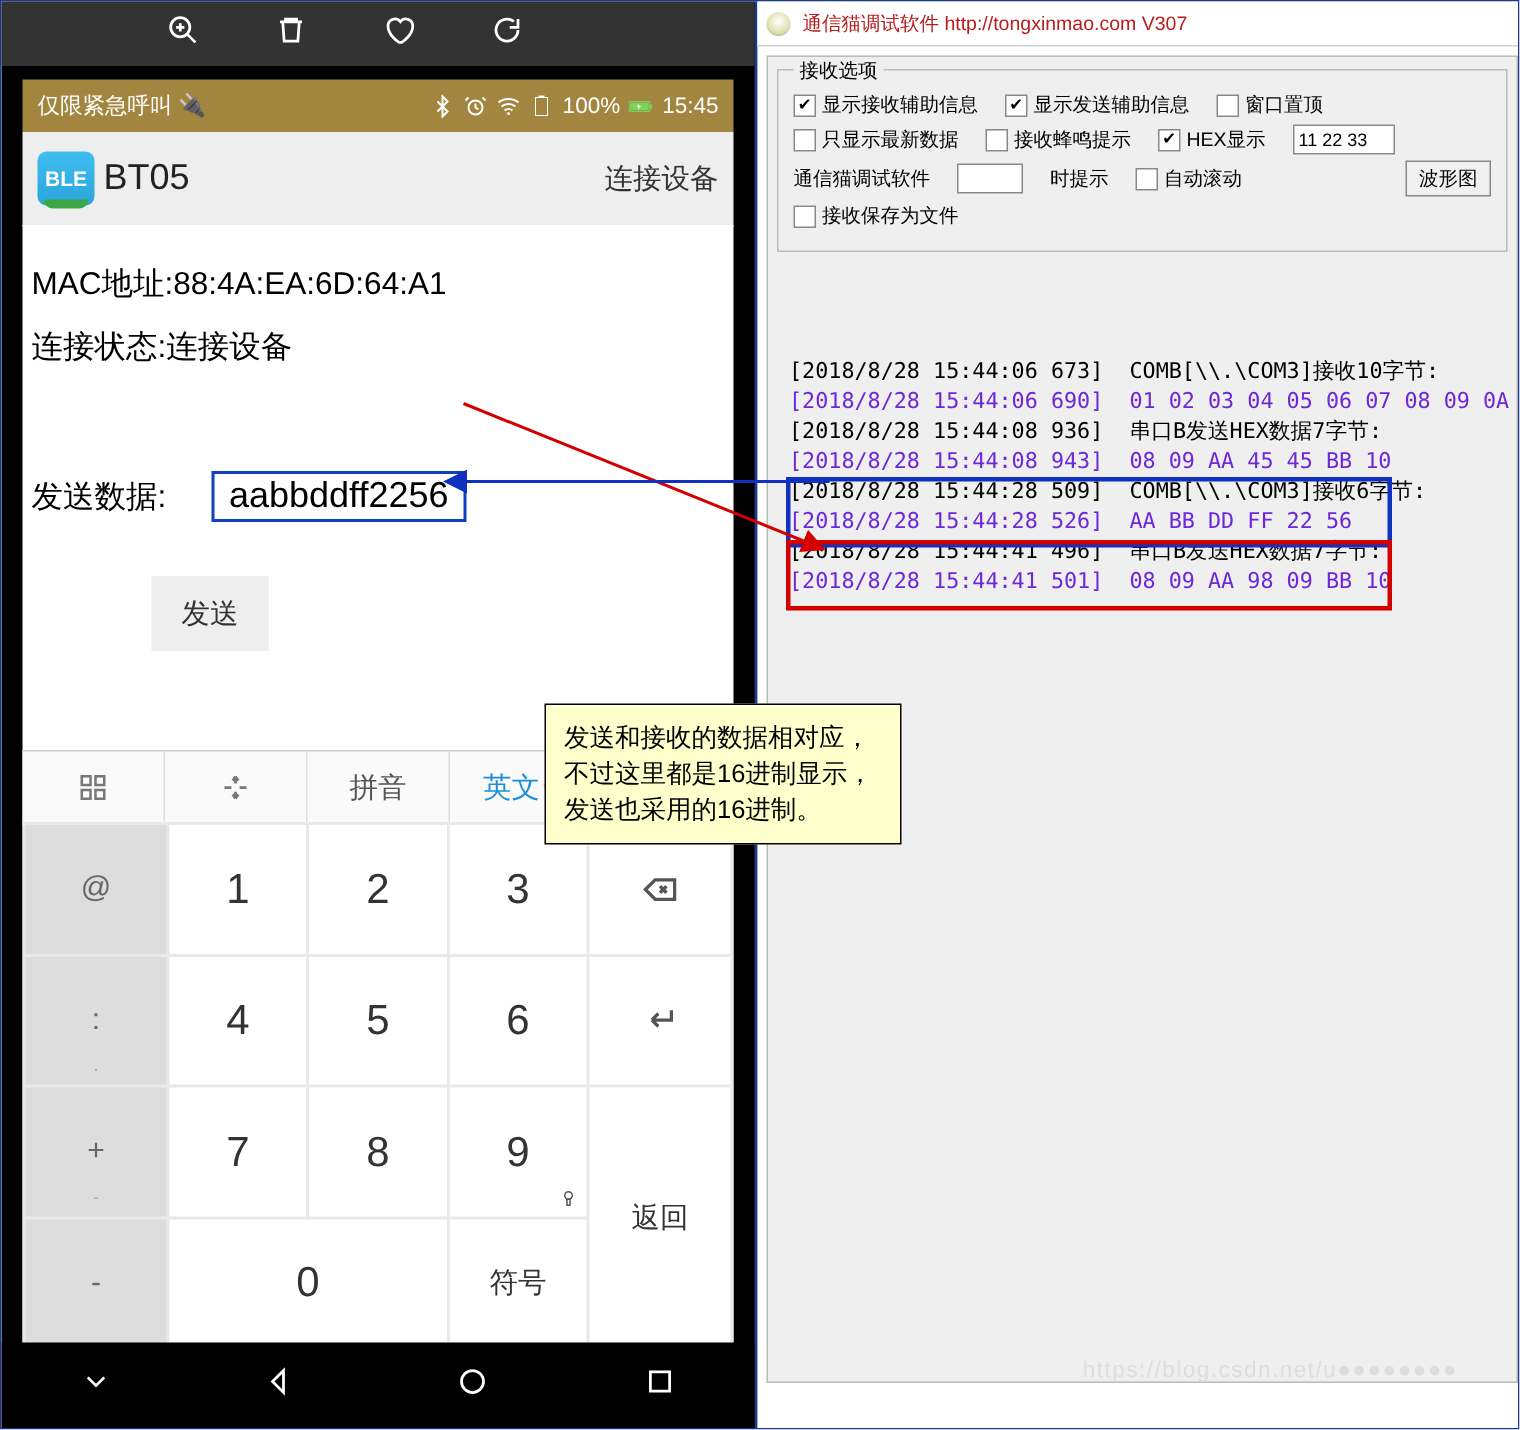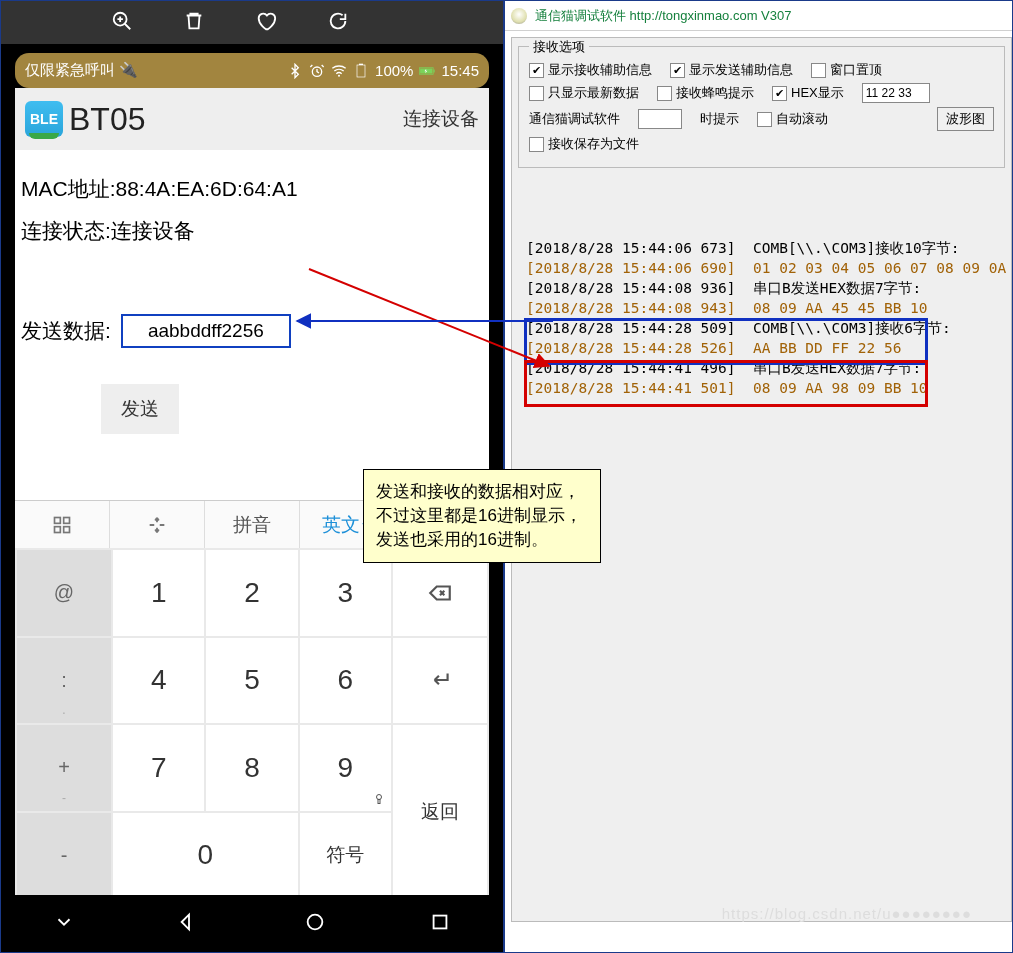--- a/index.html
+++ b/index.html
@@ -3,74 +3,74 @@
 <meta charset="utf-8">
 <style>
 html,body{margin:0;padding:0;font-family:"Microsoft YaHei",Arial,sans-serif;background:#fff;}
 .stage{position:relative;width:1013px;height:953px;border:1px solid #1a3a8a;box-sizing:border-box;overflow:hidden;}
 
 
 .phone-wrap{position:absolute;left:0;top:0;width:502px;height:951px;border-right:2px solid #1a3a8a;background:#000;}
 .ide-bar{position:absolute;left:0;top:0;right:0;height:43px;background:#333;display:flex;align-items:center;padding-left:110px;gap:50px;color:#fff;}
 .ide-bar svg{width:22px;height:22px;stroke:#fff;fill:none;stroke-width:2;}
 
-.status-bar{position:absolute;left:14px;right:14px;top:52px;height:35px;background:#a2853f;color:#fff;display:flex;align-items:center;font-size:15px;padding:0 10px;justify-content:space-between;border-radius:14px;}
+.status-bar{position:absolute;left:14px;right:14px;top:52px;height:35px;background:#a2853f;color:#fff;display:flex;align-items:center;font-size:15px;padding:0 10px;justify-content:space-between;}
 .status-right{display:flex;align-items:center;gap:6px;}
 .status-right svg{width:16px;height:16px;fill:#fff;}
 
 .app-bar{position:absolute;left:14px;right:14px;top:87px;height:62px;background:#eee;border-bottom:1px solid #ccc;display:flex;align-items:center;padding:0 10px;}
 .ble-chip{width:38px;height:36px;border-radius:6px;background:linear-gradient(#3fbdf0,#2aa5db);color:#fff;font-weight:bold;font-size:14px;display:flex;align-items:center;justify-content:center;margin-right:6px;position:relative;}
 .ble-chip:after{content:"";position:absolute;bottom:-2px;left:4px;right:4px;height:6px;background:#3aa847;border-radius:0 0 6px 6px;}
-.app-title{font-size:32px;color:#222;}
+.app-title{font-size:24px;color:#222;}
 .app-action{margin-left:auto;font-size:19px;color:#333;}
 
 .phone-body{position:absolute;left:14px;right:14px;top:149px;bottom:57px;background:#fff;}
 
 .line{position:absolute;left:6px;font-size:21px;color:#000;}
 .mac{top:25px;}
 .conn{top:67px;}
 .recv-box{position:absolute;left:4px;top:100px;width:289px;height:36px;border:3px solid #d40000;display:flex;align-items:center;padding-left:2px;font-size:21px;}
-.send-row{position:absolute;left:6px;top:164px;display:flex;align-items:center;font-size:21px;}
-.send-input{width:158px;height:30px;border:2px solid #1040c0;margin-left:10px;text-align:right;font-size:19px;padding:0 4px;background:#fff;display:flex;align-items:center;justify-content:center;}
+.send-row{position:absolute;left:6px;top:164px;display:flex;align-items:center;font-size:21px;gap:30px;}
+.send-input{width:158px;height:30px;border:2px solid #1040c0;margin-left:0;text-align:right;font-size:24px;padding:0 4px;background:#fff;display:flex;align-items:center;justify-content:center;}
 .send-btn{position:absolute;left:86px;top:234px;width:78px;height:50px;background:#eee;border:none;display:flex;align-items:center;justify-content:center;font-size:19px;color:#333;}
 
 
 .ime-bar{position:absolute;left:0;right:0;top:350px;height:48px;border-top:1px solid #ccc;border-bottom:1px solid #ccc;background:#fafafa;display:flex;align-items:center;}
 .ime-cell{flex:1;display:flex;align-items:center;justify-content:center;border-right:1px solid #ddd;height:100%;font-size:19px;color:#555;}
 .ime-cell:last-child{border-right:none;}
 .ime-en{color:#1e90d8;font-weight:500;}
 
 .kbd{position:absolute;left:0;right:0;top:398px;height:348px;background:#e9e9e9;display:grid;grid-template-columns:94px 1fr 1fr 1fr 94px;grid-template-rows:repeat(4,1fr);gap:2px;padding:2px;}
 .key{background:#fff;display:flex;align-items:center;justify-content:center;font-size:28px;color:#333;}
 .key.side{background:#ddd;color:#666;font-size:20px;}
 .key.func{background:#ffffff;}
 .key svg{width:26px;height:26px;stroke:#555;fill:none;stroke-width:2;}
 .key .sub{font-size:12px;color:#aaa;position:absolute;}
 
 .navbar{position:absolute;left:0;right:0;bottom:0;height:57px;background:#000;display:flex;align-items:center;justify-content:space-around;}
 .navbar svg{width:22px;height:22px;stroke:#fff;fill:none;stroke-width:2;}
 
 
 .win{position:absolute;left:504px;top:0;right:0;bottom:0;background:#fff;}
-.titlebar{height:29px;background:#fff;border-bottom:1px solid #d0d0d0;display:flex;align-items:center;padding-left:6px;font-size:13px;color:#15803d;gap:8px;}
+.titlebar{height:29px;background:#fff;border-bottom:1px solid #d0d0d0;display:flex;align-items:center;padding-left:6px;font-size:13px;color:#b91c1c;gap:8px;}
 .tb-ico{width:16px;height:16px;background:radial-gradient(circle at 50% 40%,#fff,#e0e0b0 60%,#888);border-radius:50%;}
 
 .win-body{position:absolute;left:6px;right:0;top:36px;bottom:30px;background:#efefef;border:1px solid #bbb;padding:8px 6px;}
 .group{border:1px solid #bbb;position:relative;padding:10px 10px 10px 10px;margin-bottom:10px;}
 .group-title{position:absolute;top:-9px;left:10px;background:#efefef;padding:0 4px;font-size:13px;}
 .opt-row{display:flex;align-items:center;gap:18px;margin:4px 0;font-size:13px;flex-wrap:wrap;}
 .cb{display:inline-flex;align-items:center;gap:4px;}
 .cb-box{width:13px;height:13px;border:1px solid #888;background:#fff;display:inline-flex;align-items:center;justify-content:center;font-size:11px;line-height:1;}
 .txt-in{width:60px;height:18px;border:1px solid #888;background:#fff;font-size:12px;padding:0 3px;display:inline-flex;align-items:center;}
 .small-in{width:36px;}
 .win-btn{height:22px;border:1px solid #888;background:#f0f0f0;font-size:13px;padding:0 8px;display:inline-flex;align-items:center;}
 
 .log{position:absolute;left:14px;right:8px;top:200px;height:700px;font-family:Consolas,monospace;font-size:14.5px;line-height:20px;white-space:pre;}
 .log-line{color:#000;}
-.log-line.blue{color:#a16207;}
+.log-line.blue{color:#6d28d9;}
 
 .hl-blue{position:absolute;border:3px solid #1030c0;}
 .hl-red{position:absolute;border:3px solid #d40000;}
 
 .status{position:absolute;left:6px;right:0;bottom:0;height:24px;border-top:1px solid #bbb;background:#efefef;display:flex;align-items:center;font-size:13px;}
 .status>div{border-right:1px solid #bbb;padding:0 10px;height:100%;display:flex;align-items:center;}
 .wm{position:absolute;right:40px;bottom:30px;color:#ddd;font-size:15px;letter-spacing:1px;}
 
 
 .note{position:absolute;left:362px;top:468px;width:212px;border:1px solid #000;background:#ffffcc;padding:10px 12px;font-size:17px;line-height:24px;color:#000;}

